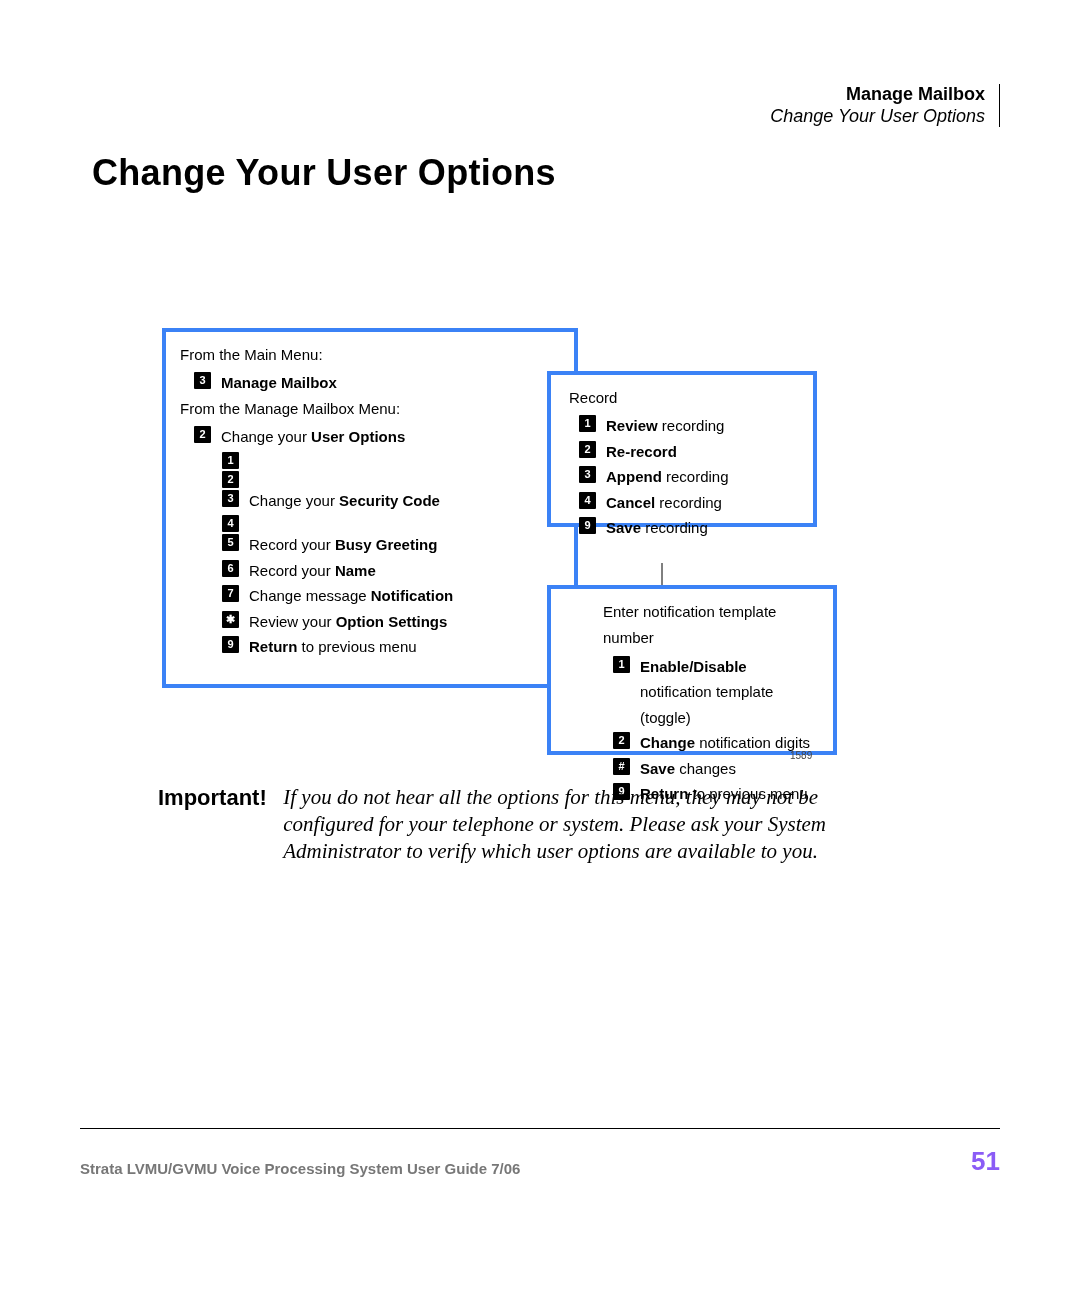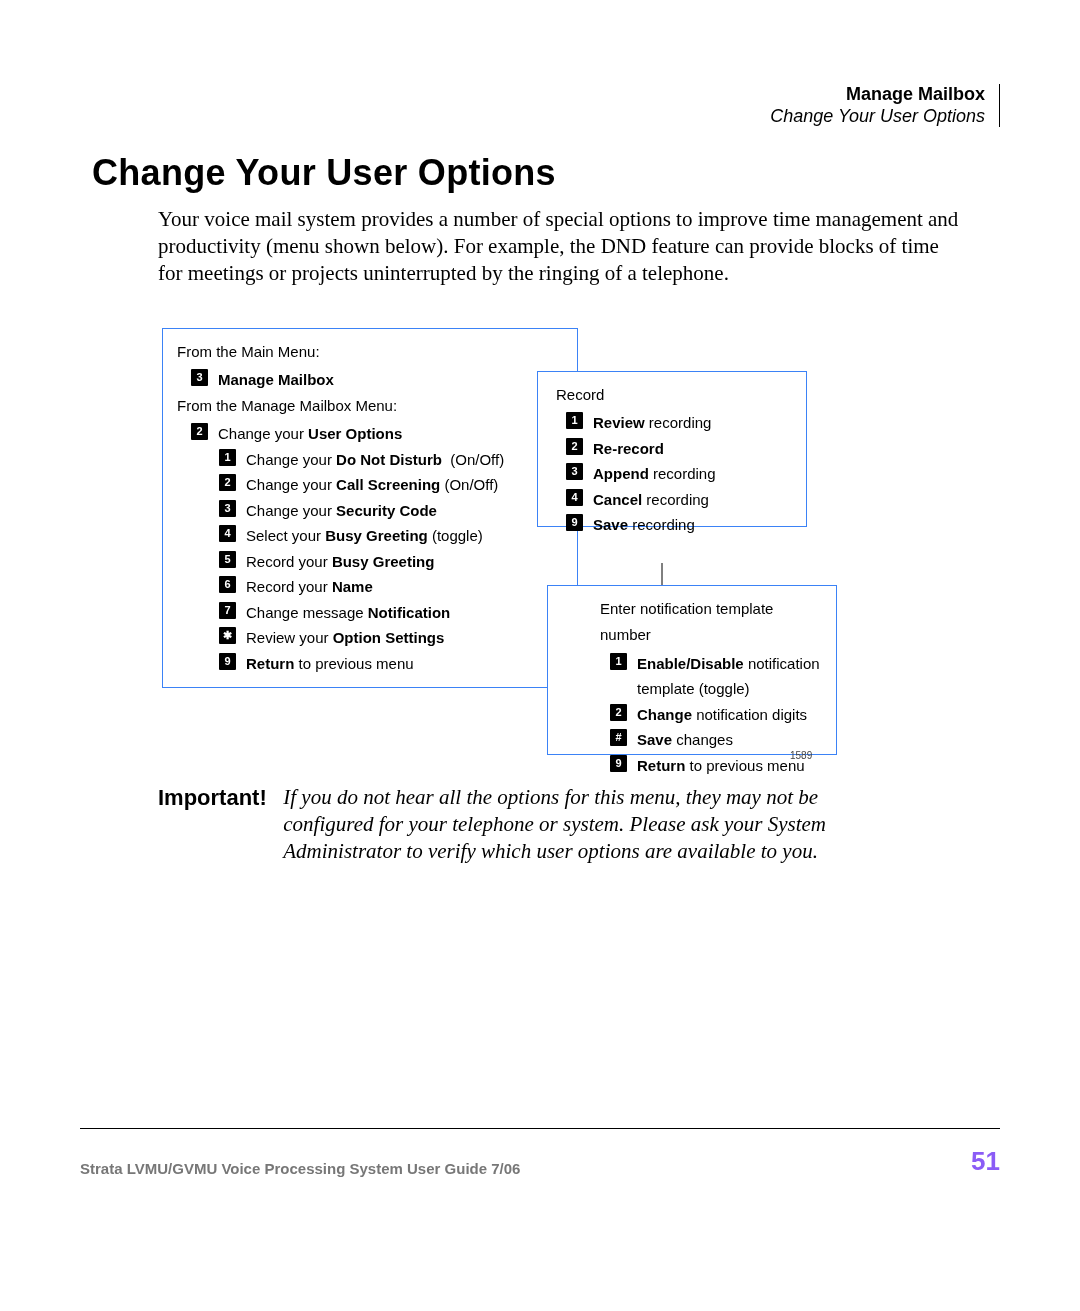--- a/index.html
+++ b/index.html
@@ -58,29 +58,29 @@
   .diagram{
     position:absolute;
     left:162px;
     top:300px;
     width:680px;
     height:430px;
   }
   .box{
     position:absolute;
     background:#fff;
-    border:1px solid #3b82f6;
+    border:4px solid #3b82f6;
     padding:10px 14px 12px 14px;
     font-family:var(--sans);
     font-size:15px;
     line-height:1.75;
     box-sizing:border-box;
   }
   .box-main{left:0;top:0;width:416px;height:360px;}
-  .box-record{left:375px;top:43px;width:270px;height:156px;}
+  .box-record{left:385px;top:43px;width:270px;height:156px;}
   .box-notify{left:385px;top:257px;width:290px;height:170px;padding-left:48px;}
 
   .meta-line{font-family:var(--sans);font-size:15px;margin-bottom:2px;}
   .key-row{display:flex;align-items:flex-start;gap:10px;line-height:1.7;}
   .indent1{margin-left:14px;}
   .indent2{margin-left:42px;}
   .key{
     display:inline-flex;
     align-items:center;
     justify-content:center;
@@ -153,21 +153,20 @@
 
 <div class="page">
 
   <div class="runhead">
     <div class="primary">Manage Mailbox</div>
     <div class="secondary">Change Your User Options</div>
   </div>
 
   <div class="title">Change Your User Options</div>
 
-  <div class="intro">Your voice mail system provides a number of special options to improve time management and productivity (menu shown below). For example, the DND feature can provide blocks of time for meetings or projects uninterrupted by the ringing of a telephone.</div>
 
   <div class="diagram">
 
     <svg viewBox="0 0 680 430" xmlns="http://www.w3.org/2000/svg">
       <defs>
         <marker id="arrow" viewBox="0 0 10 10" refX="8" refY="5" markerWidth="5" markerHeight="5" orient="auto">
           <path d="M 0 0 L 10 5 L 0 10 z" fill="#7f7f7f"></path>
         </marker>
       </defs>
 
@@ -187,33 +186,30 @@
         <span class="key-label"><b>Manage Mailbox</b></span>
       </div>
       <div class="meta-line">From the Manage Mailbox Menu:</div>
       <div class="key-row indent1">
         <span class="key">2</span>
         <span class="key-label">Change your <b>User Options</b></span>
       </div>
       <div id="sublist">
           <div class="key-row indent2">
             <span class="key">1</span>
-            <span class="key-label">Change your <b>Do Not Disturb</b> &nbsp;(On/Off)</span>
           </div>
           <div class="key-row indent2">
             <span class="key">2</span>
-            <span class="key-label">Change your <b>Call Screening</b> (On/Off)</span>
           </div>
           <div class="key-row indent2">
             <span class="key">3</span>
             <span class="key-label">Change your <b>Security Code</b></span>
           </div>
           <div class="key-row indent2">
             <span class="key">4</span>
-            <span class="key-label">Select your <b>Busy Greeting</b> (toggle)</span>
           </div>
           <div class="key-row indent2">
             <span class="key">5</span>
             <span class="key-label">Record your <b>Busy Greeting</b></span>
           </div>
           <div class="key-row indent2">
             <span class="key">6</span>
             <span class="key-label">Record your <b>Name</b></span>
           </div>
           <div class="key-row indent2">

